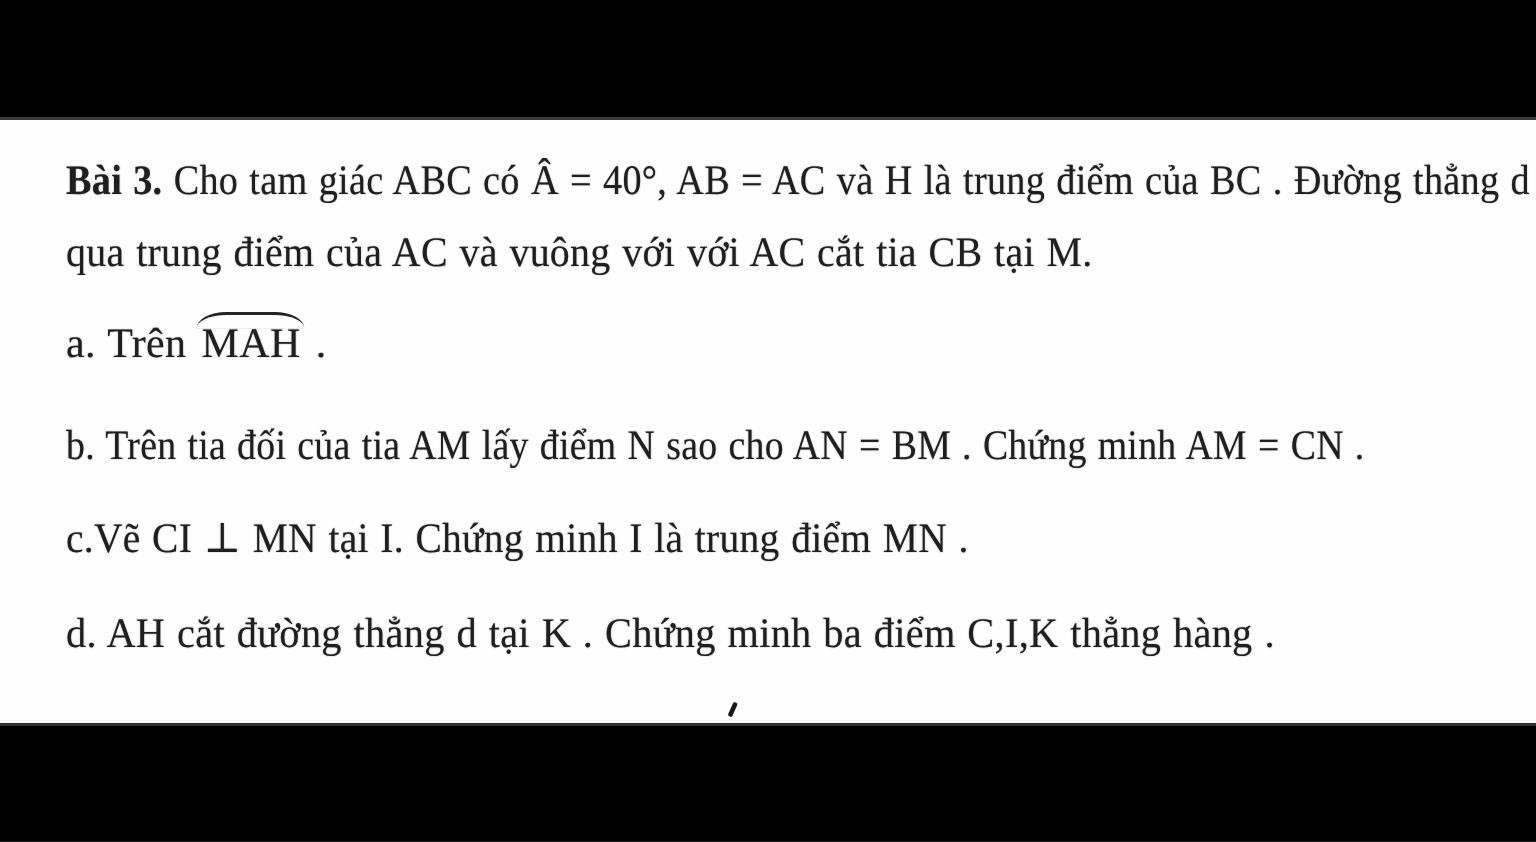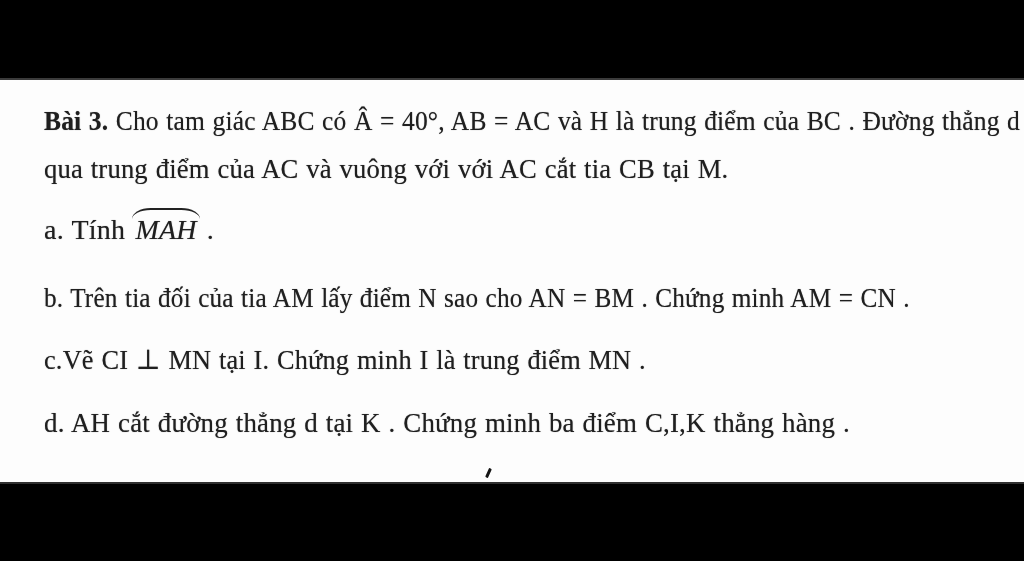--- a/index.html
+++ b/index.html
@@ -56,21 +56,20 @@
   .l1 { top: 27px;  transform: scaleX(0.91); }
   .l2 { top: 75px;  transform: scaleX(0.95); }
   .la { top: 136px; transform: scaleX(1); }
   .lb { top: 204px; transform: scaleX(0.90); }
   .lc { top: 266px; transform: scaleX(0.94); }
   .ld { top: 329px; transform: scaleX(0.96); }
   .bold { font-weight: bold; }
   .overarc {
     position: relative;
     display: inline-block;
-    font-style: italic;
     padding: 0 2px;
   }
   .overarc::before {
     content: "";
     position: absolute;
     left: -1px;
     right: -1px;
     top: -8px;
     height: 9px;
     border-top: 2.4px solid #222;
@@ -99,21 +98,21 @@
 
     <p class="line l1">
       <span class="bold">Bài 3.</span><span> Cho tam giác ABC có Â = 40°, AB = AC và H là trung điểm của BC . Đường thẳng d đi</span>
     </p>
 
     <p class="line l2">
       <span>qua trung điểm của AC và vuông với với AC cắt tia CB tại M.</span>
     </p>
 
     <p class="line la">
-      <span>a. Tính </span><span class="overarc">MAH</span><span> .</span>
+      <span>a. Trên </span><span class="overarc">MAH</span><span> .</span>
     </p>
 
     <p class="line lb">
       <span>b. Trên tia đối của tia AM lấy điểm N sao cho AN = BM . Chứng minh AM = CN .</span>
     </p>
 
     <p class="line lc">
       <span>c.Vẽ CI ⊥ MN tại I. Chứng minh I là trung điểm MN .</span>
     </p>
 

